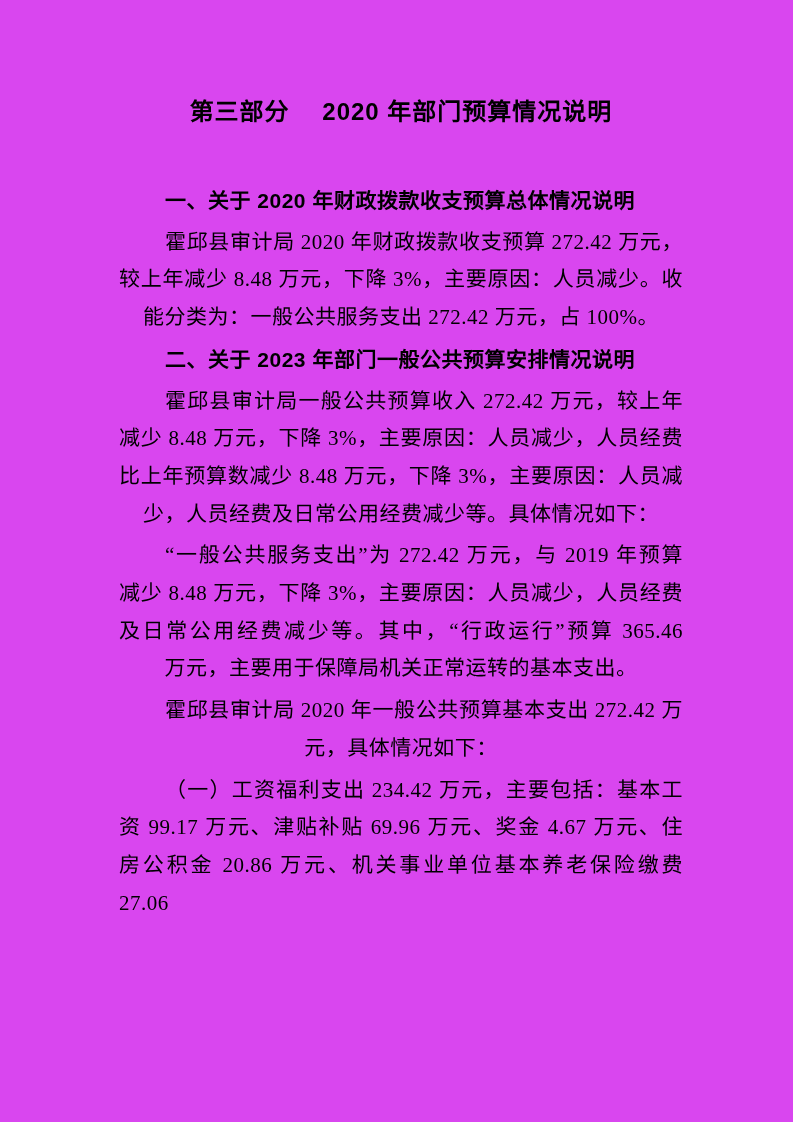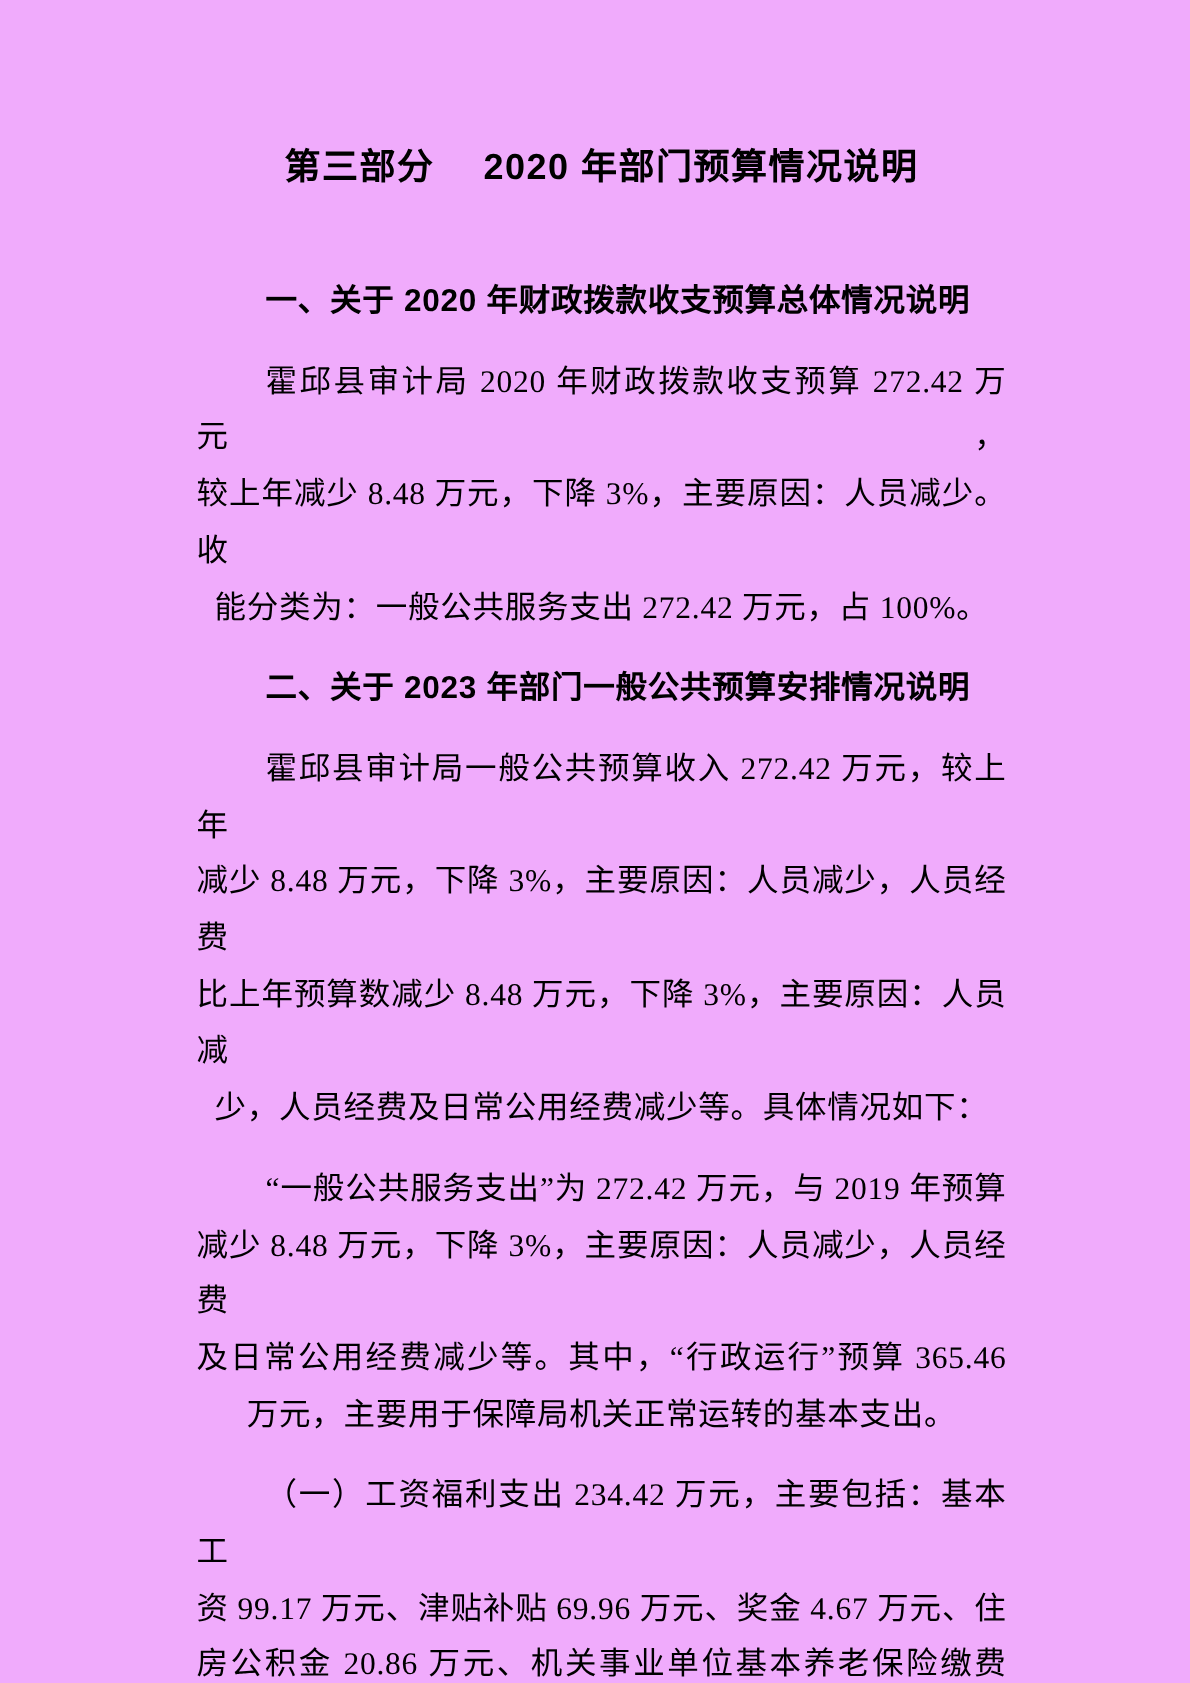--- a/index.html
+++ b/index.html
@@ -6,41 +6,41 @@
   html, body {
     margin: 0;
     padding: 0;
     background: #ffffff;
   }
   .page {
     position: relative;
     width: 793px;
     height: 1122px;
     margin: 0 auto;
-    background: #f0abfc;
+    background: #d946ef;
     color: #000000;
     box-sizing: border-box;
     padding: 92px 106px 12px 115px;
     overflow: hidden;
   }
   .doc-title {
     margin: 0;
     font-family: "Liberation Sans", "DejaVu Sans", sans-serif;
     font-weight: 700;
     font-size: 24px;
     line-height: 40px;
     text-align: center;
     letter-spacing: 1px;
     white-space: nowrap;
   }
   .doc-body {
     margin-top: 50px;
   }
   .block {
-    margin: 16px;
+    margin: 4px;
   }
   .line {
     font-size: 21px;
     line-height: 37.7px;
     text-align: left;
     letter-spacing: 0.5px;
   }
   .body .line {
     font-family: "Liberation Serif", "DejaVu Serif", serif;
     font-weight: 400;
@@ -81,18 +81,22 @@
         <div class="line fill">比上年预算数减少 8.48 万元，下降 3%，主要原因：人员减</div>
         <div class="line">少，人员经费及日常公用经费减少等。具体情况如下：</div>
       </div>
       <div class="block body">
         <div class="line indent fill">“一般公共服务支出”为 272.42 万元，与 2019 年预算</div>
         <div class="line fill">减少 8.48 万元，下降 3%，主要原因：人员减少，人员经费</div>
         <div class="line fill">及日常公用经费减少等。其中，“行政运行”预算 365.46</div>
         <div class="line">万元，主要用于保障局机关正常运转的基本支出。</div>
       </div>
       <div class="block body">
+        <div class="line indent fill">霍邱县审计局 2020 年一般公共预算基本支出 272.42 万</div>
+        <div class="line">元，具体情况如下：</div>
+      </div>
+      <div class="block body">
         <div class="line indent fill">（一）工资福利支出 234.42 万元，主要包括：基本工</div>
         <div class="line fill">资 99.17 万元、津贴补贴 69.96 万元、奖金 4.67 万元、住</div>
         <div class="line fill">房公积金 20.86 万元、机关事业单位基本养老保险缴费 27.06</div>
       </div>
     </div>
 </div>
 
 </body></html>

